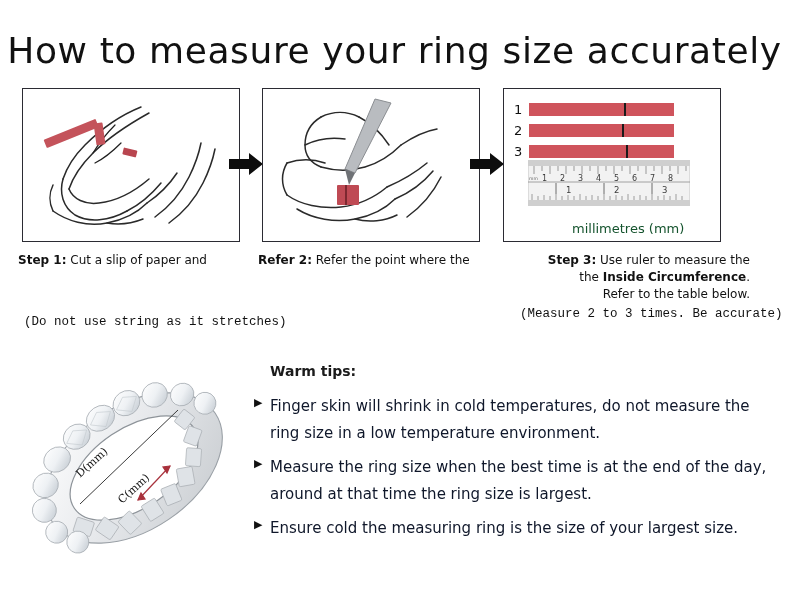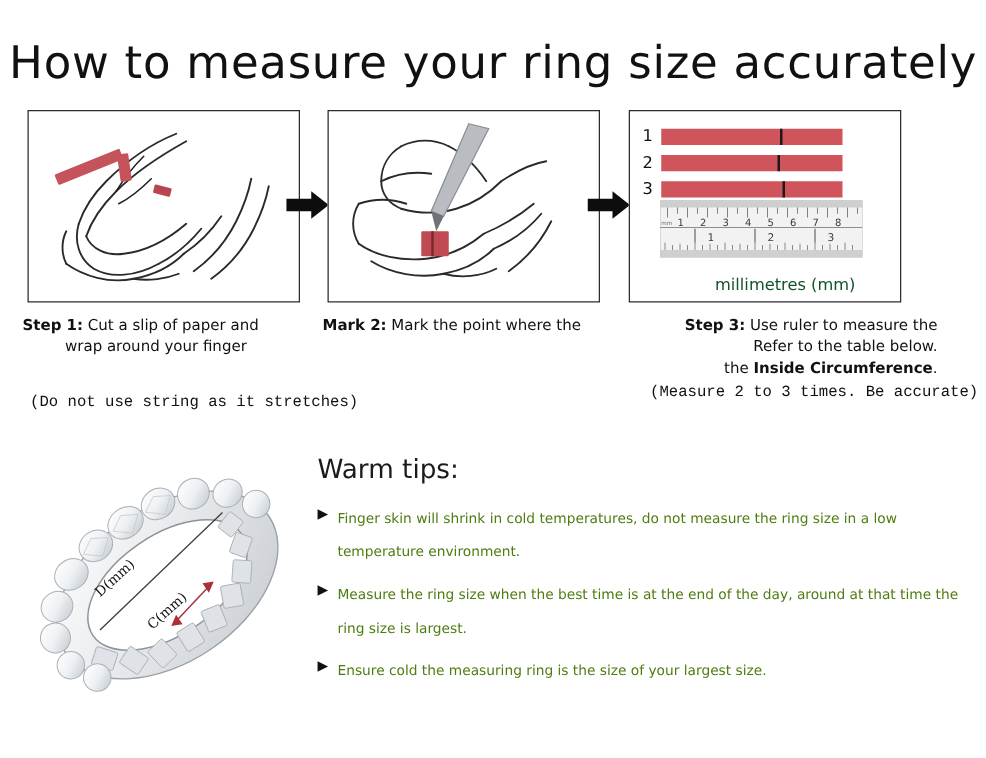--- a/index.html
+++ b/index.html
@@ -108,44 +108,44 @@
 
   
   #tips-block {
     position: absolute;
     left: 254px;
     top: 363px;
     width: 520px;
   }
   #tips-heading {
     font-family: "DejaVu Sans", sans-serif;
-    font-size: 21px;
+    font-size: 14px;
     color: #1b1b1b;
-    margin: 0 0 14px 0;
-    font-weight: 400;
+    margin: 0 0 14px 16px;
+    font-weight: 700;
   }
   .tip-item {
     display: flex;
     align-items: flex-start;
     margin-bottom: 7px;
   }
   .tip-bullet {
     flex: 0 0 auto;
     width: 16px;
     padding-top: 4px;
     font-size: 11px;
     line-height: 1;
     color: #111111;
   }
   .tip-text {
     flex: 1 1 auto;
     font-family: "DejaVu Sans", sans-serif;
-    font-size: 11px;
+    font-size: 15px;
     line-height: 27px;
-    color: #4d7c0f;
+    color: #0f172a;
   }
 
   
   .strip-row {
     position: absolute;
     height: 13px;
   }
   .strip-num {
     position: absolute;
     font-family: "DejaVu Sans", sans-serif;
@@ -357,33 +357,32 @@
       </g>
     </svg>
 
     <div id="mm-label">millimetres (mm)</div>
   </div>
 </div>
 
 <div class="step-caption" id="caption-1">
   <span class="step-label">Step 1:</span>
   <span>Cut a slip of paper and</span>
-  <span class="caption-line-indent">wrap around your finger</span>
 </div>
 
 <div class="step-caption" id="caption-2">
-  <span class="step-label">Mark 2:</span>
-  <span>Mark the point where the</span>
+  <span class="step-label">Refer 2:</span>
+  <span>Refer the point where the</span>
 </div>
 
 <div class="step-caption" id="caption-3">
   <span class="step-label">Step 3:</span>
   <span>Use ruler to measure the</span>
+  <span class="caption-indent-3"><span>the </span><span class="strong-inline">Inside Circumference</span><span>.</span></span>
   <span class="caption-indent-3">Refer to the table below.</span>
-  <span class="caption-indent-3"><span>the </span><span class="strong-inline">Inside Circumference</span><span>.</span></span>
 </div>
 
 <div class="note-line" id="note-1">(Do not use string as it stretches)</div>
 <div class="note-line" id="note-3">(Measure 2 to 3 times. Be accurate)</div>
 
 <div id="ring-figure">
   <svg width="232" height="232" viewBox="0 0 232 232">
     <defs>
       <linearGradient id="metalGrad" x1="0" y1="0" x2="1" y2="1">
         <stop offset="0%" stop-color="#ffffff"></stop>

